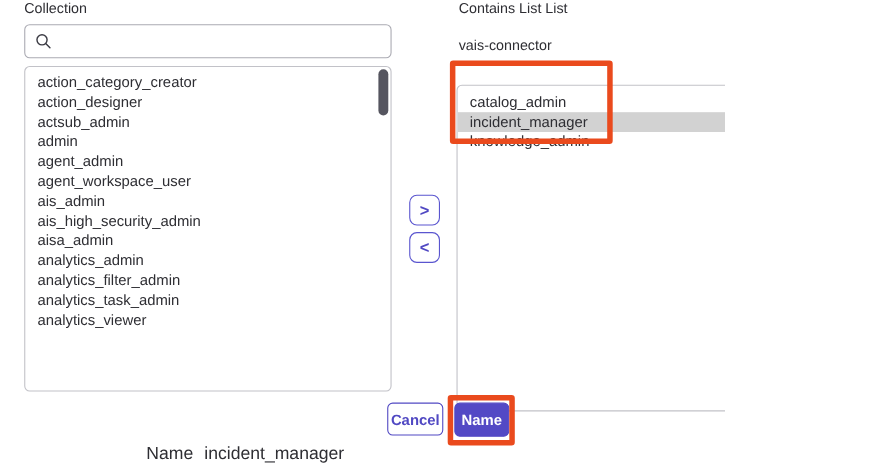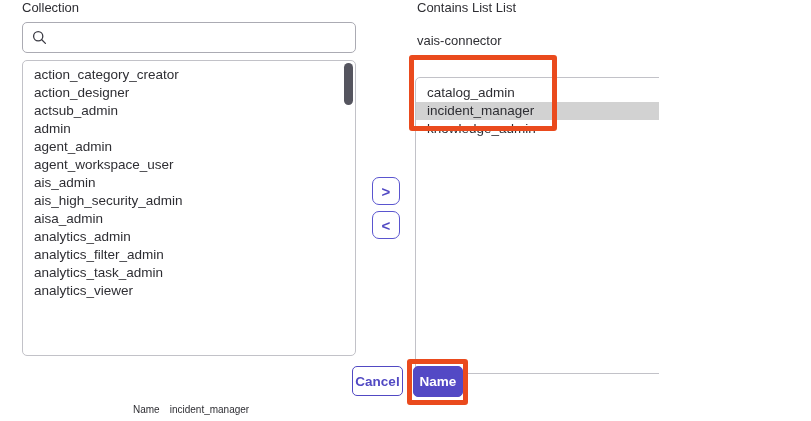--- a/index.html
+++ b/index.html
@@ -58,21 +58,21 @@
 
   
   .annotation {
     position:absolute; border:5px solid #ea4a1d; border-radius:3px;
     pointer-events:none; z-index:9; background:transparent;
   }
   .annotation.roles { left:409px; top:55px; width:148px; height:76px; }
   .annotation.save { left:407px; top:359px; width:61px; height:46px; }
 
   
-  .name-row { position:absolute; left:133px; top:404px; font-size:10px; color:#2e2e33; }
+  .name-row { position:absolute; left:133px; top:404px; font-size:16px; color:#2e2e33; }
   .name-row .value { margin-left:10px; }
 </style>
 </head>
 <body>
 
 <div class="stage">
 
   <div class="panel-label" style="left:22px; top:0px;">Collection</div>
 
   <div class="search-box">

